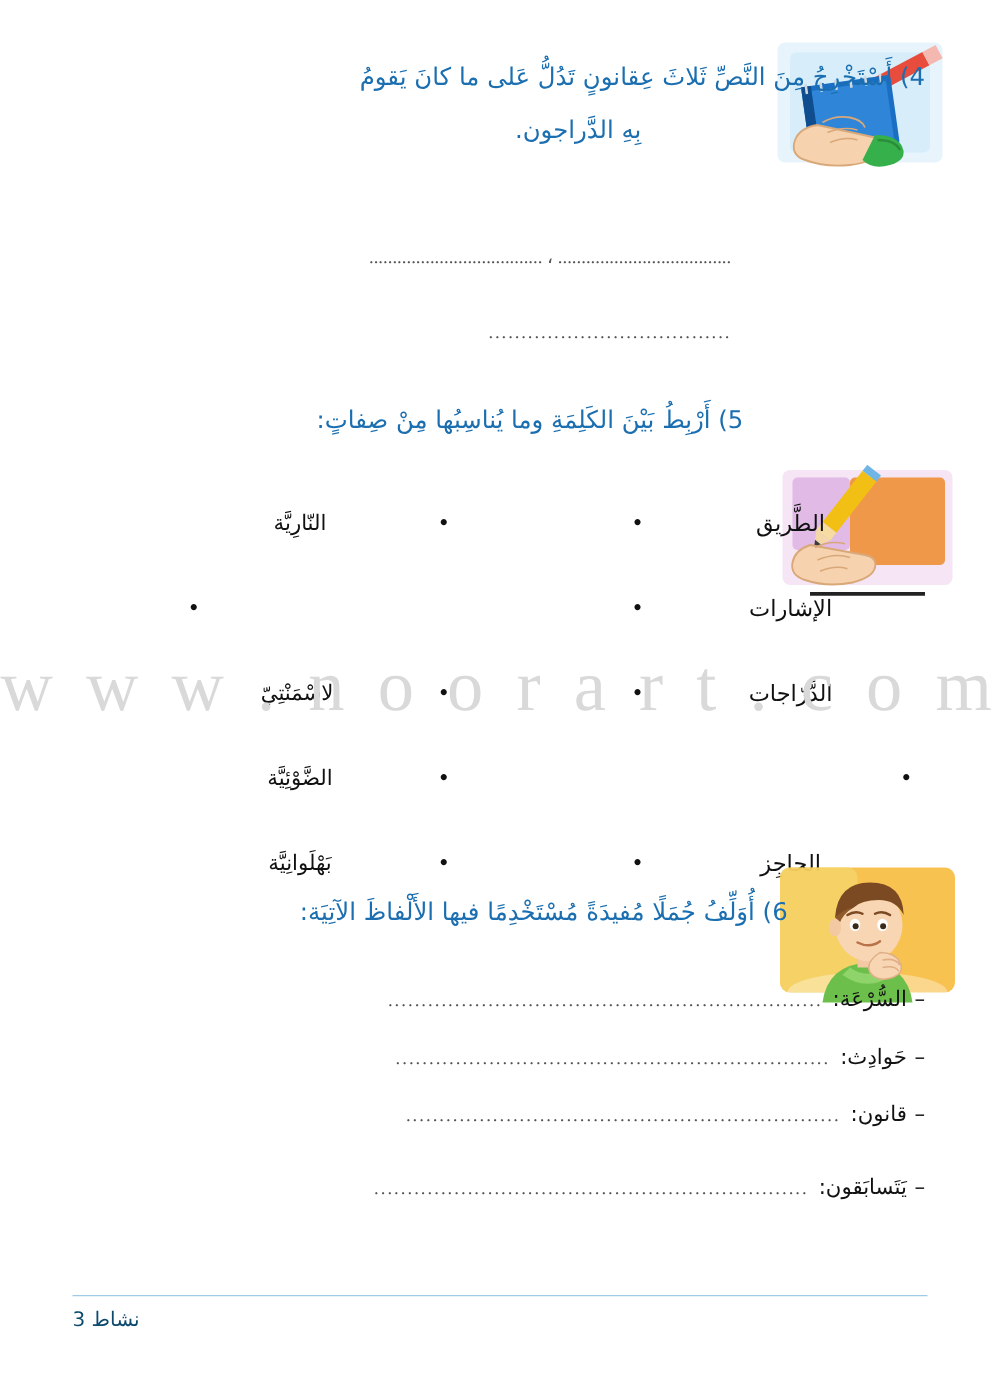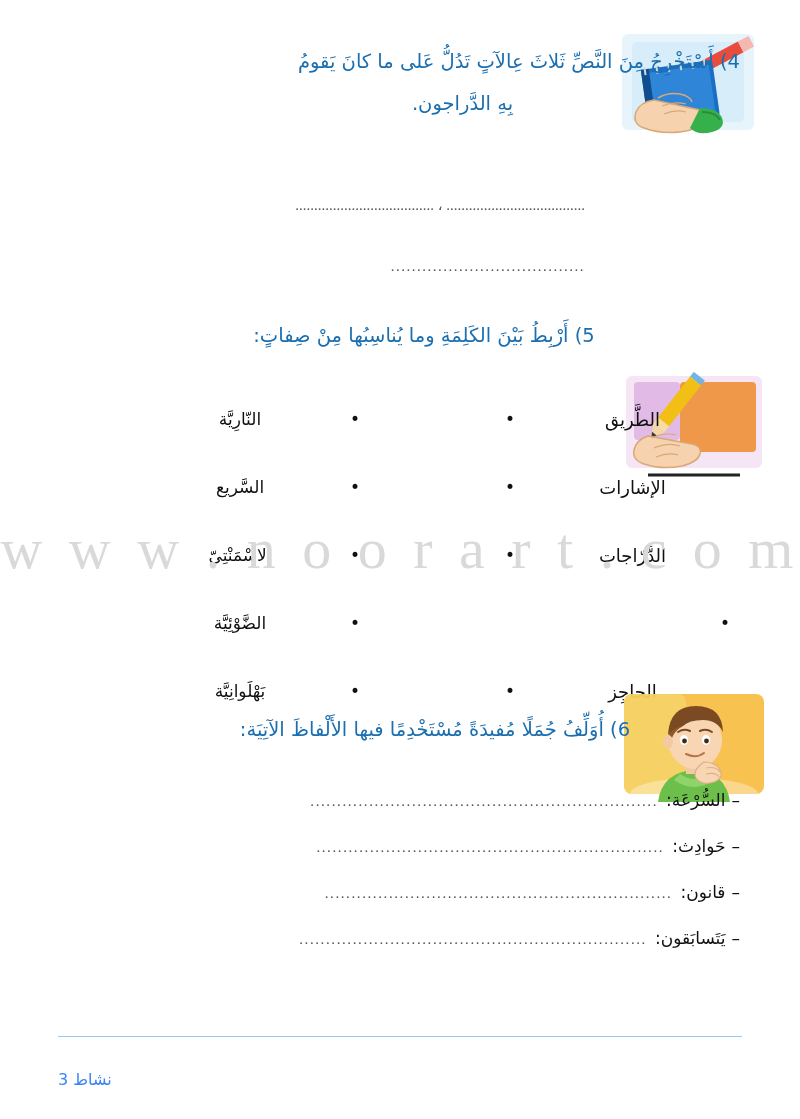--- a/index.html
+++ b/index.html
@@ -163,24 +163,23 @@
     left: 58px;
     top: 1036px;
     width: 684px;
     height: 1px;
     background: #9ecbe8;
   }
   .footer-label {
     position: absolute;
     left: 58px;
     top: 1046px;
-    color: #3b82f6;
+    color: #0c4a6e;
     font-size: 16px;
     direction: rtl;
-    margin-top: 24px;
   }
 
   
   .illus {
     position: absolute;
   }
 
   
   .illus-notebook {
     top: 28px;
@@ -246,21 +245,21 @@
           <path d="M86 80 q18 0 22 10 q4 10 -10 14 q-14 4 -22 -4 z" fill="#36b04a"></path>
           <path d="M88 84 q14 0 18 8" fill="none" stroke="#2b8c3a" stroke-width="2"></path>
         </g>
       </g>
     </svg>
   </div>
 
   <div class="q4">
     <div class="q-text">
       <span class="q-num">4)</span>
-      <span>أَسْتَخْرِجُ مِنَ النَّصِّ ثَلاثَ عِالآتٍ تَدُلُّ عَلى ما كانَ يَقومُ</span>
+      <span>أَسْتَخْرِجُ مِنَ النَّصِّ ثَلاثَ عِقانونٍ تَدُلُّ عَلى ما كانَ يَقومُ</span>
     </div>
     <div class="q-text line2">بِهِ الدَّراجون.</div>
   </div>
 
   <div class="dots-row" style="top:196px; right:215px; width:500px; text-align:right;">..................................... ، .....................................</div>
   <div class="dots-row" style="top:258px; right:215px; width:500px; text-align:right;">.....................................</div>
 
   <div class="q5 q-text">
     <span class="q-num">5)</span>
     <span>أَرْبِطُ بَيْنَ الكَلِمَةِ وما يُناسِبُها مِنْ صِفاتٍ:</span>
@@ -297,21 +296,20 @@
       <div class="m-dot-right">•</div>
       <div class="m-spacer"></div>
       <div class="m-dot-left">•</div>
       <div class="m-target">النّارِيَّة</div>
     </div>
     <div class="match-row">
       <div class="m-word">الإشارات</div>
       <div class="m-dot-right">•</div>
       <div class="m-spacer"></div>
       <div class="m-dot-left">•</div>
-      <div class="m-target">السَّريع</div>
     </div>
     <div class="match-row">
       <div class="m-word">الدَّرّاجات</div>
       <div class="m-dot-right">•</div>
       <div class="m-spacer"></div>
       <div class="m-dot-left">•</div>
       <div class="m-target">الاسْمَنْتِيّ</div>
     </div>
     <div class="match-row">
       <div class="m-dot-right">•</div>
@@ -379,21 +377,21 @@
       <span class="fill-label" style="padding-right:6px;">حَوادِث:</span>
       <span class="fill-dots">.................................................................</span>
     </div>
     <div class="fill-row">
       <span class="fill-label">–</span>
       <span class="fill-label" style="padding-right:6px;">قانون:</span>
       <span class="fill-dots">.................................................................</span>
     </div>
     <div class="fill-row">
       <span class="fill-label">–</span>
-      <span class="fill-label" style="padding-right:6px;">يَتَسابَقون:</span>
+      <span class="fill-label" style="padding-right:6px;margin-top:12px;">يَتَسابَقون:</span>
       <span class="fill-dots">.................................................................</span>
     </div>
   </div>
 
   <div class="footer-rule"></div>
   <div class="footer-label">نشاط 3</div>
 
 </div>
 
 </body></html>

